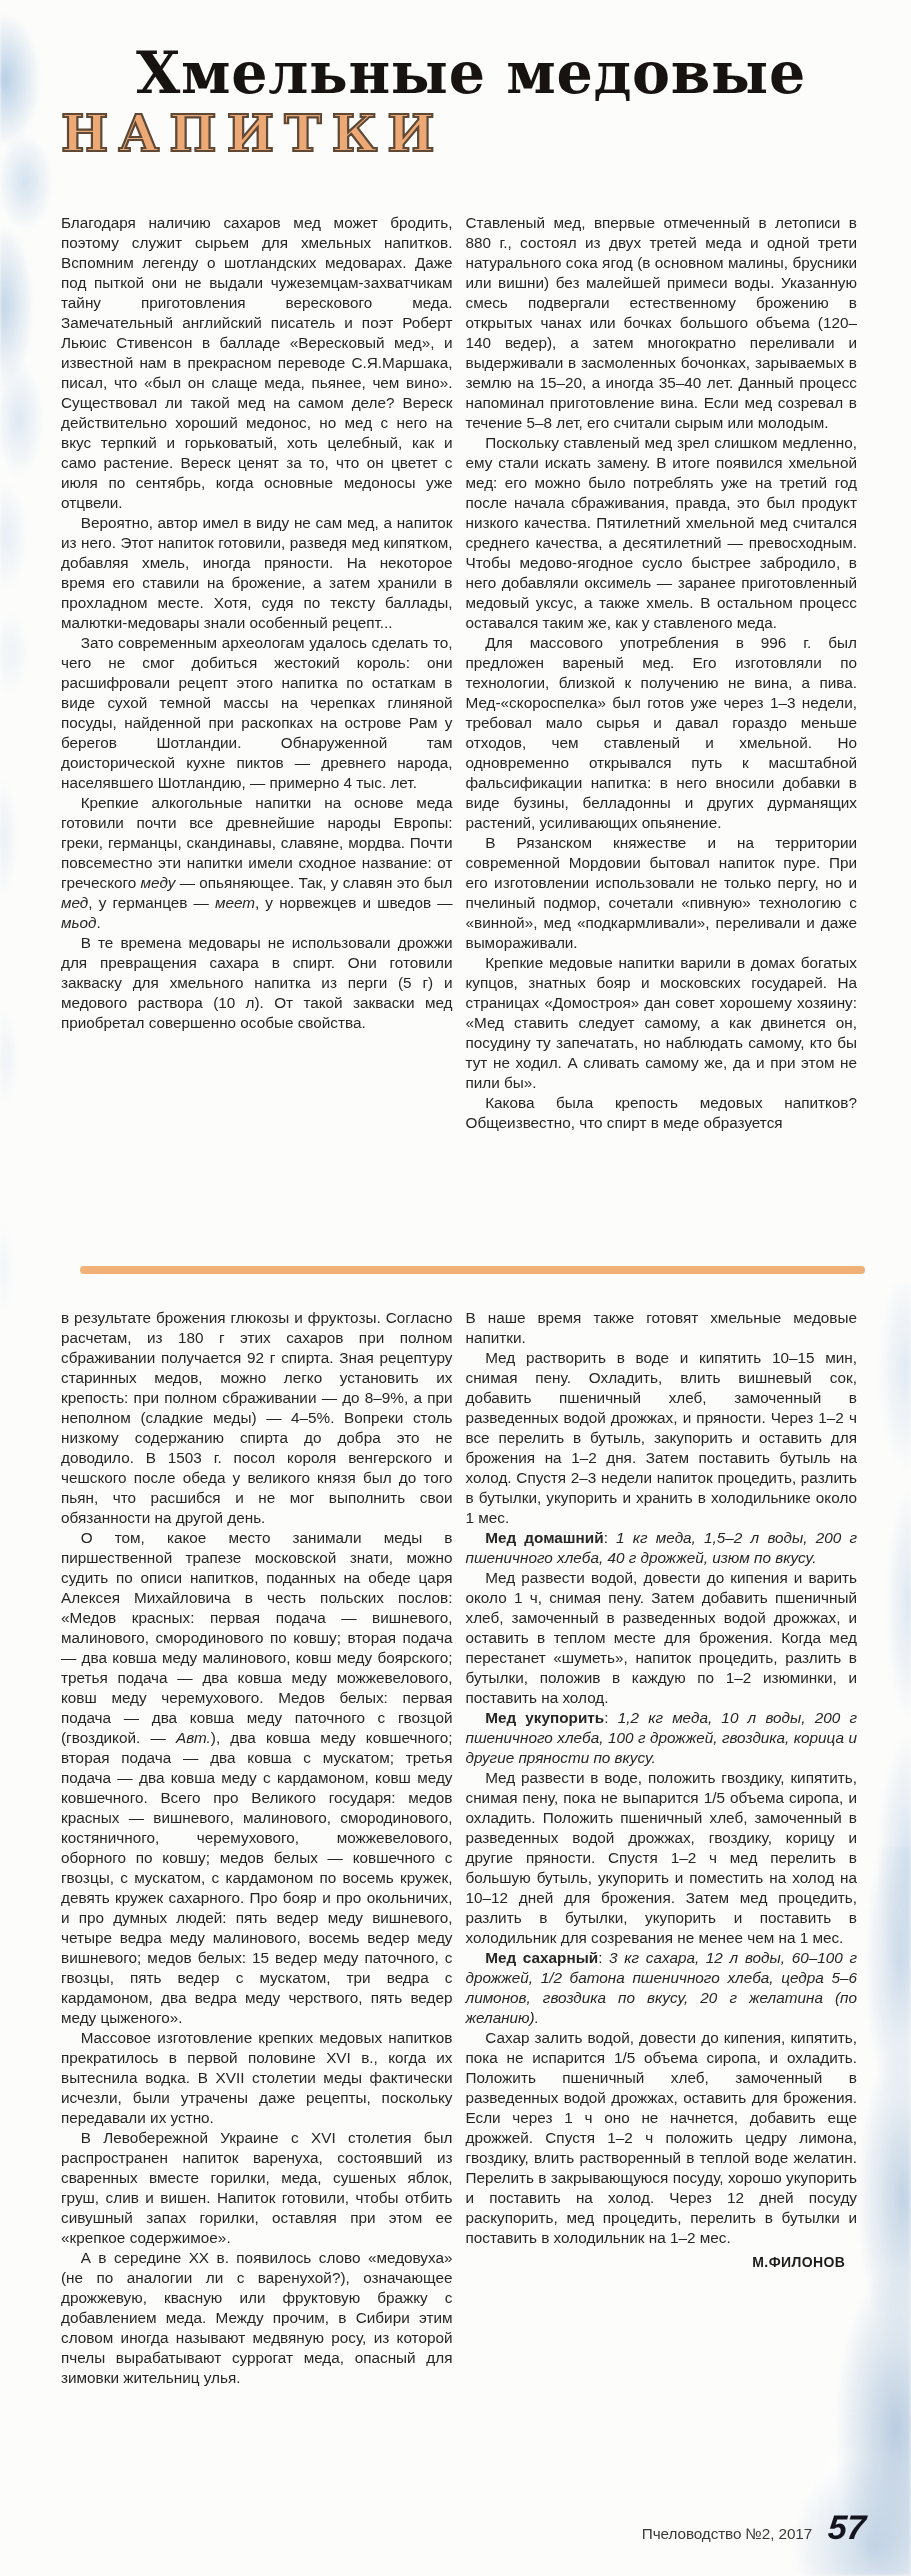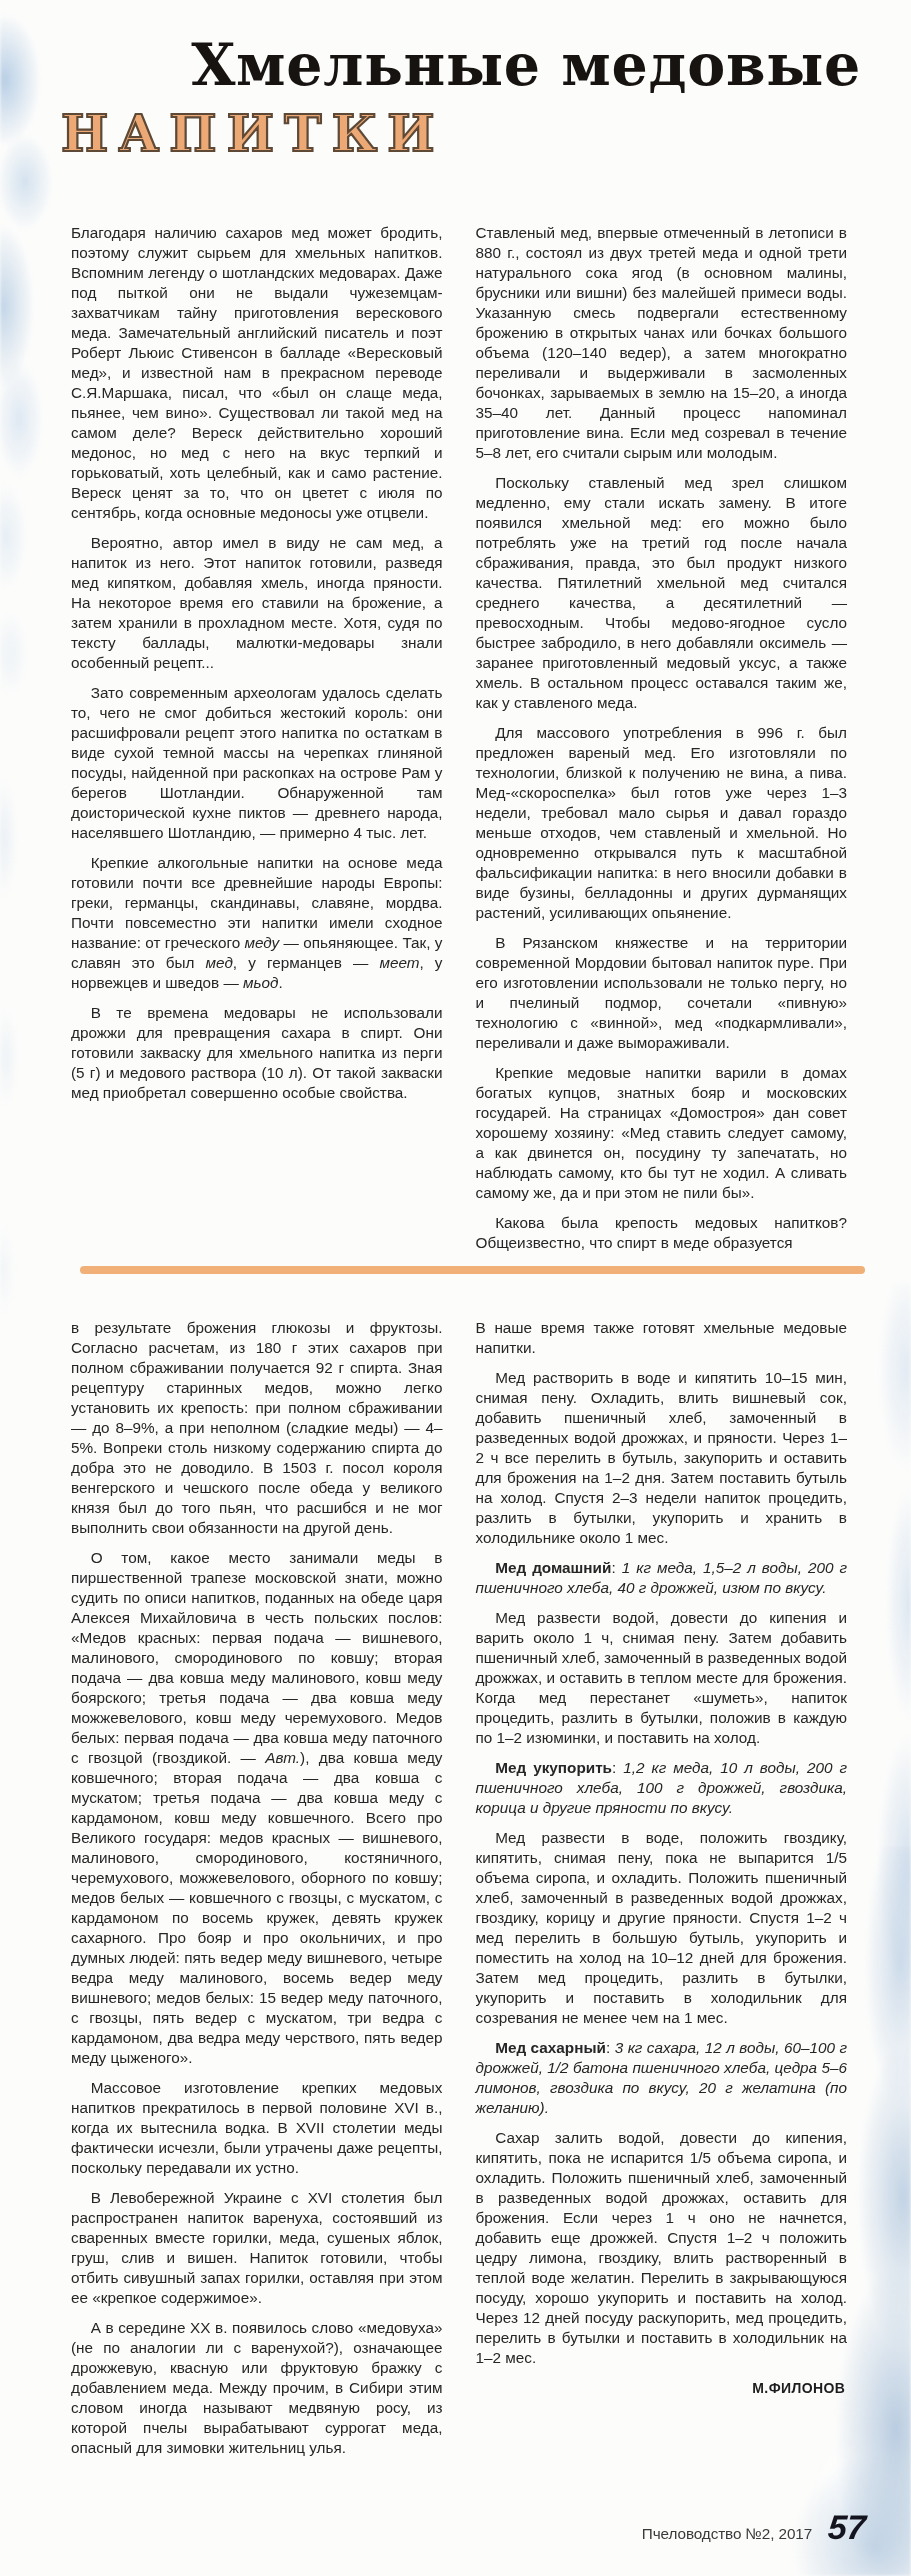--- a/index.html
+++ b/index.html
@@ -33,37 +33,37 @@
   }
   #frost-br{right:0;bottom:0;width:219px;height:729px;
     background:
       radial-gradient(ellipse 51px 204px at 208px 117px, rgba(178,200,224,.6), rgba(178,200,224,0) 70%),
       radial-gradient(ellipse 66px 219px at 211px 350px, rgba(168,192,218,.68), rgba(168,192,218,0) 70%),
       radial-gradient(ellipse 87px 233px at 204px 583px, rgba(160,186,214,.72), rgba(160,186,214,0) 70%),
       radial-gradient(ellipse 117px 131px at 182px 700px, rgba(172,196,220,.65), rgba(172,196,220,0) 70%),
       radial-gradient(ellipse 44px 102px at 146px 656px, rgba(255,255,255,.8), rgba(255,255,255,0) 70%);
   }
   .title{
-    position:absolute;left:61px;width:796px;top:32px;margin:4px;z-index:2;
+    position:absolute;left:61px;width:796px;top:32px;margin:12px;z-index:2;
     font-family:"DejaVu Serif","Liberation Serif",serif;
     font-weight:bold;font-size:57px;line-height:1;letter-spacing:0.7px;
-    text-align:right;color:#171310;
+    text-align:center;color:#171310;
   }
   .subtitle{
     position:absolute;left:61px;width:796px;top:109px;z-index:2;
     font-family:"DejaVu Serif","Liberation Serif",serif;
     font-weight:bold;font-size:50px;line-height:1;letter-spacing:10.2px;
     text-align:left;color:#eda975;
     -webkit-text-stroke:2.2px #5d4936;
   }
   .section{position:absolute;left:61px;width:796px;display:flex;gap:13px;z-index:2;}
   #top-section{top:213px;}
   #bottom-section{top:1308px;}
   .col{width:392px;font-size:15.3px;line-height:20px;}
-  .para{margin:10px;text-align:justify;}
+  .para{margin:0;text-align:justify;}
   .para.ind{text-indent:19.7px;}
   .b{font-weight:bold;}
   .it{font-style:italic;}
   .divider{
     position:absolute;left:80px;top:1266px;width:785px;height:8px;
     background:#f0b078;border-radius:4.4px;z-index:2;
   }
   .author{
     text-align:right;font-weight:bold;font-size:14px;letter-spacing:0.4px;
     padding-right:11.7px;margin-top:4.4px;color:#1d1d1d;

